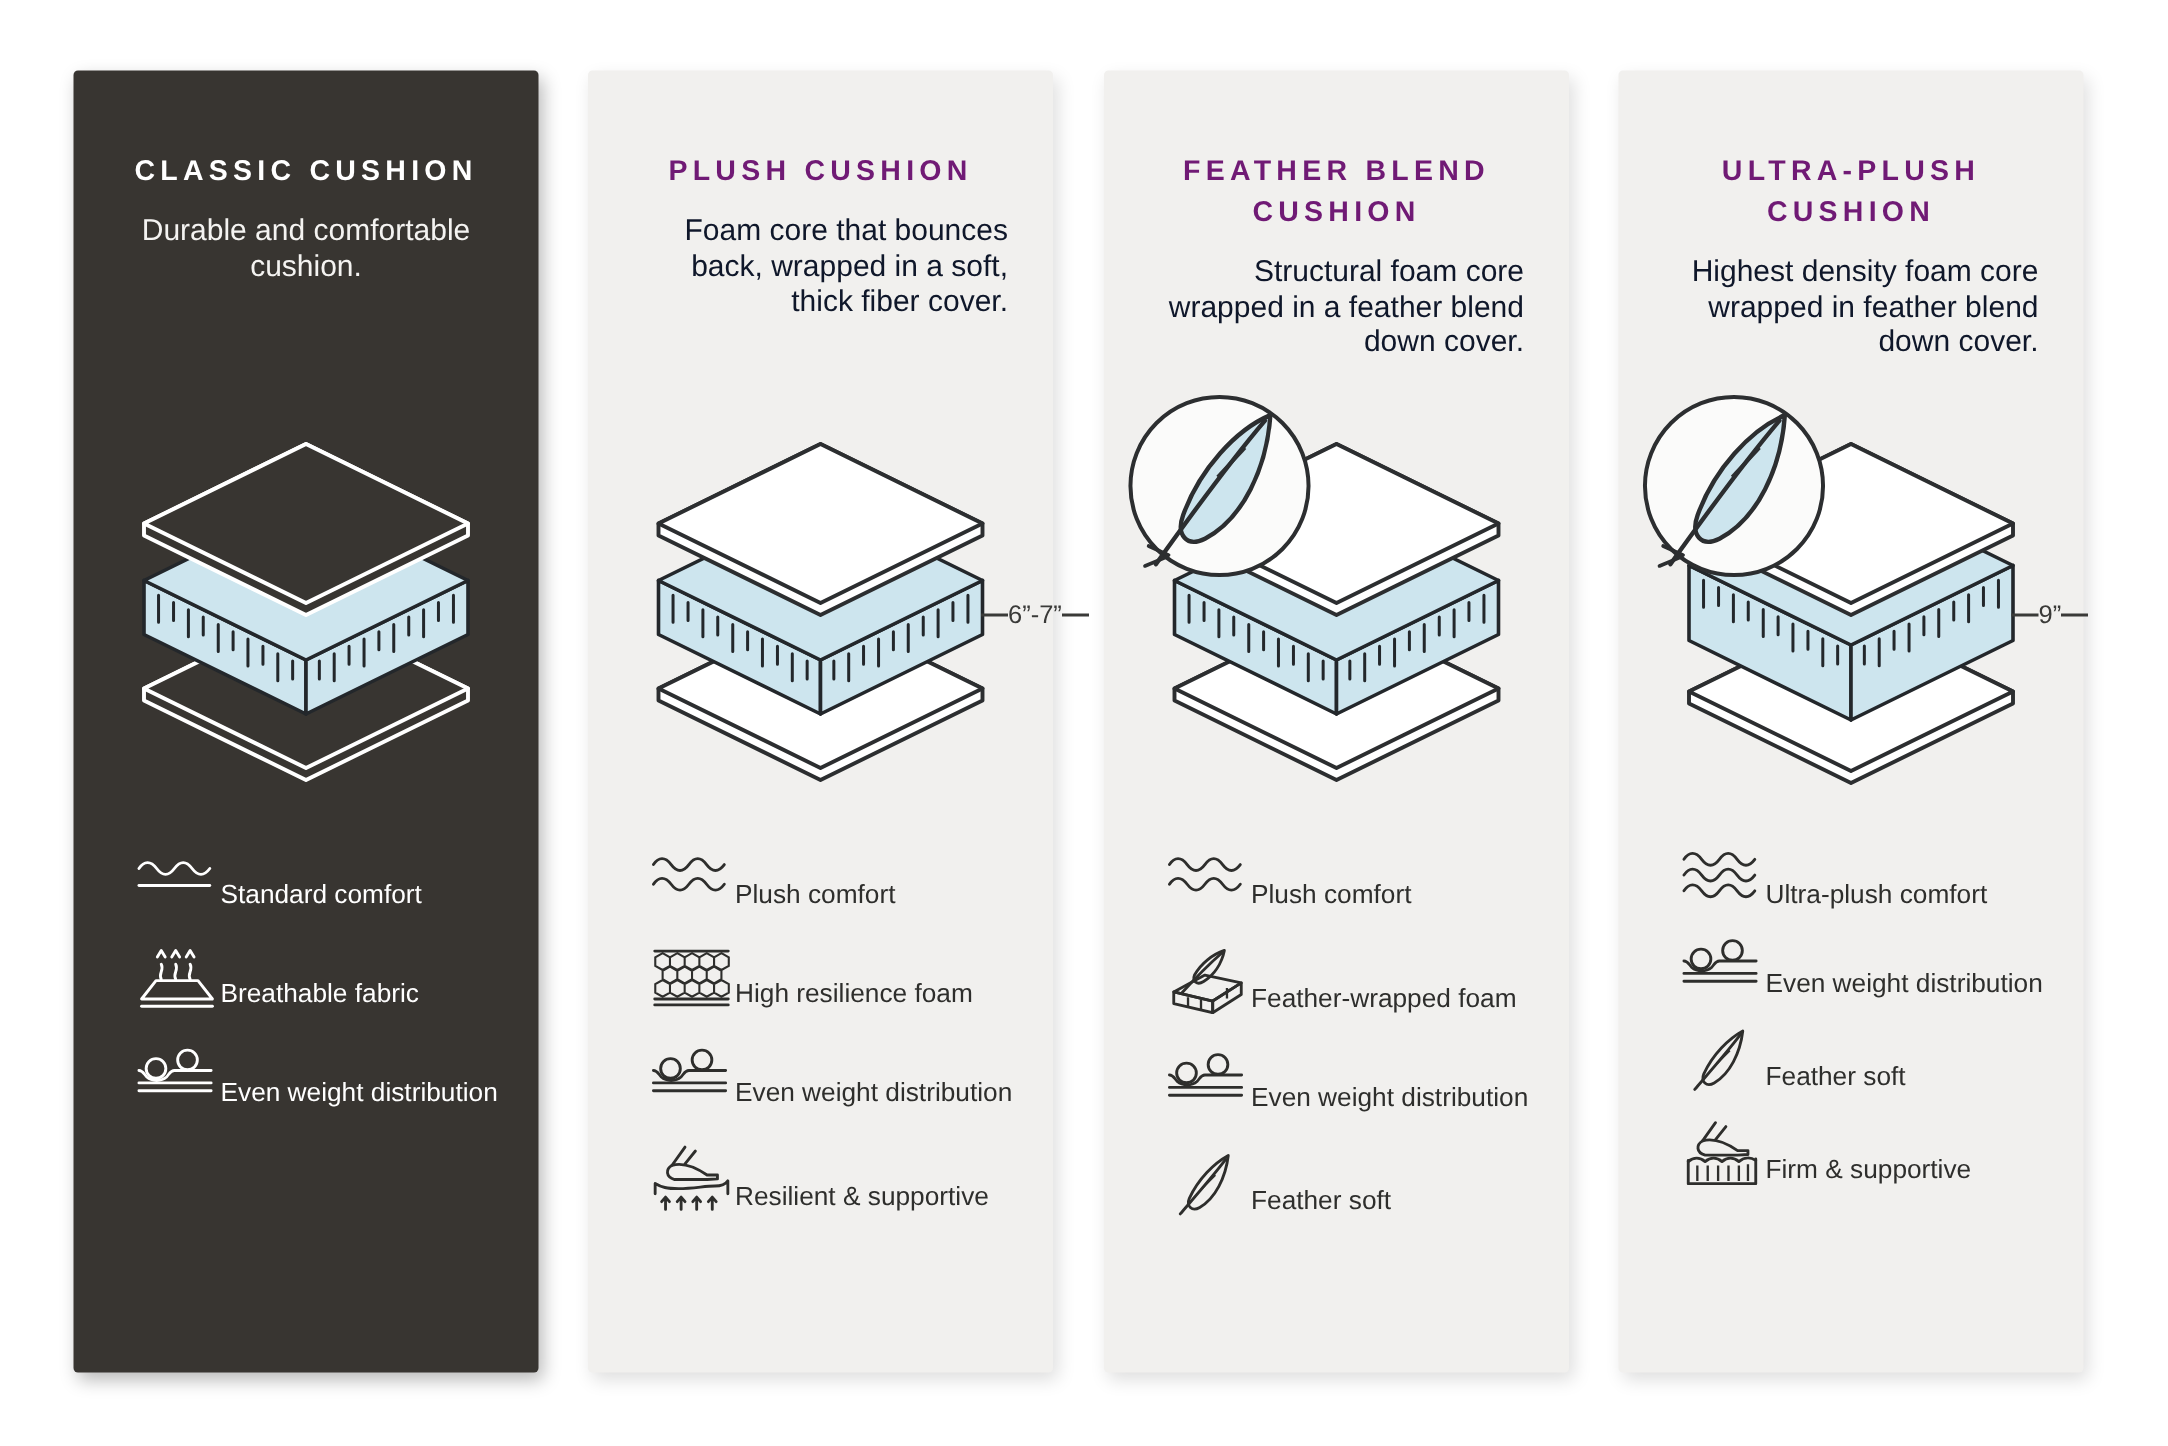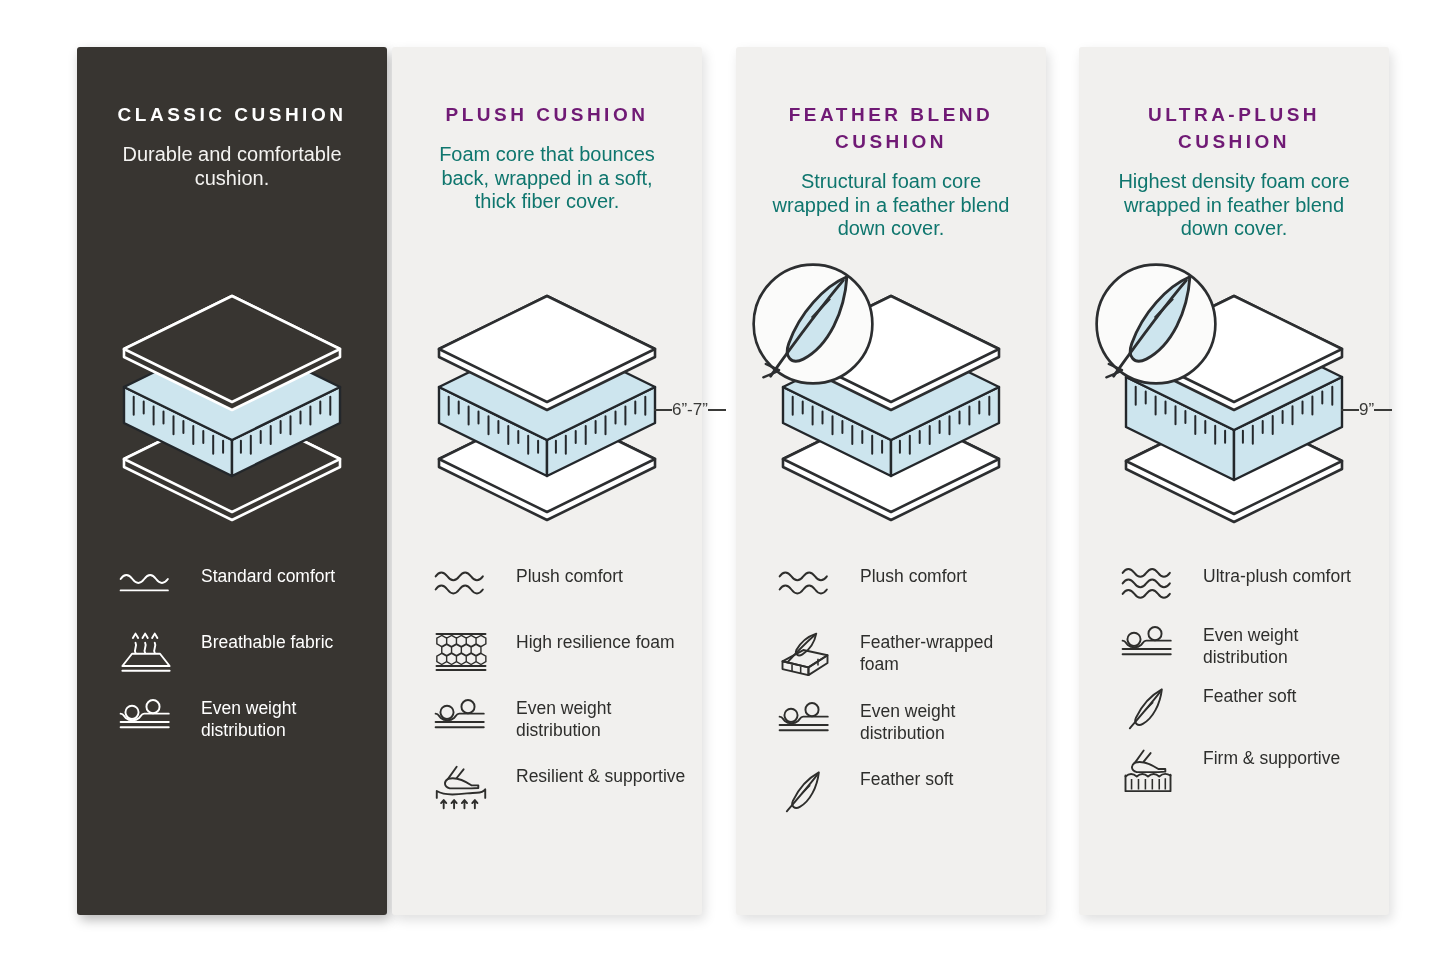--- a/index.html
+++ b/index.html
@@ -23,21 +23,21 @@
   .title{
     margin:54px 26px 0;text-align:center;
     font-size:19px;font-weight:bold;letter-spacing:3.5px;line-height:27px;
   }
   .light .title{color:#701a75;}
   .dark .title{color:#ffffff;}
   .desc{
     margin:15px 30px 0;text-align:center;
     font-size:20px;line-height:23.5px;
   }
-  .light .desc{color:#0f766e;}
+  .light .desc{color:#0f172a;text-align:right;}
   .dark .desc{color:#f4f3f1;}
 
   .illus{position:absolute;left:0;top:200px;width:100%;height:281px;}
   .cushion{position:absolute;left:50%;transform:translateX(-50%);bottom:0;width:220px;height:232px;}
   .cushion svg{display:block;width:220px;height:232px;overflow:visible;}
 
   .badge{position:absolute;left:14px;top:14px;width:126px;height:126px;}
   .badge svg{display:block;width:126px;height:126px;}
 
   .dim{
@@ -49,31 +49,31 @@
   .dim-seg::after{content:"";width:2.5px;flex:1;background:currentColor;}
   .dim-seg-b{flex-direction:column-reverse;}
   .dim-label{font-size:17px;margin:3px 0;white-space:nowrap;}
 
   .features{
     position:absolute;left:40px;right:16px;top:518px;
     margin:0;padding:0;list-style:none;
     display:flex;flex-direction:column;gap:24px;
   }
   .features.rows-5{gap:17px;}
-  .feature{display:flex;align-items:flex-start;gap:26px;}
+  .feature{display:flex;align-items:flex-end;}
   .f-icon{flex:0 0 58px;width:58px;display:flex;justify-content:center;align-items:center;}
   .f-icon svg{display:block;}
   .f-label{font-size:17.5px;line-height:22px;}
 </style>
 </head>
 <body>
 
 <main class="board">
 
-<section class="panel dark" style="left: 49px; margin-left: 28px;">
+<section class="panel dark" style="left: 49px;">
       <h2 class="title">CLASSIC CUSHION</h2>
       <p class="desc">Durable and comfortable cushion.</p>
       <div class="illus">
         <div class="cushion">
           <svg viewBox="0 0 220 232" fill="none">
     <path d="M2,163 L110,110 L218,163 L218,171 L110,224 L2,171 Z" fill="#383531" stroke="#ffffff" stroke-width="2.6" stroke-linejoin="round"></path>
     <path d="M2,163 L110,110 L218,163 L110,216 Z" fill="#383531" stroke="#ffffff" stroke-width="2.6" stroke-linejoin="round"></path>
     <path d="M2,91 L2,127 L110,180 L110,144 Z" fill="#cde5ee" stroke="#23272b" stroke-width="2.4" stroke-linejoin="round"></path>
     <path d="M218,91 L218,127 L110,180 L110,144 Z" fill="#cde5ee" stroke="#23272b" stroke-width="2.4" stroke-linejoin="round"></path>
     <path d="M2,91 L110,38 L218,91 L110,144 Z" fill="#cde5ee" stroke="#23272b" stroke-width="2.4" stroke-linejoin="round"></path>

